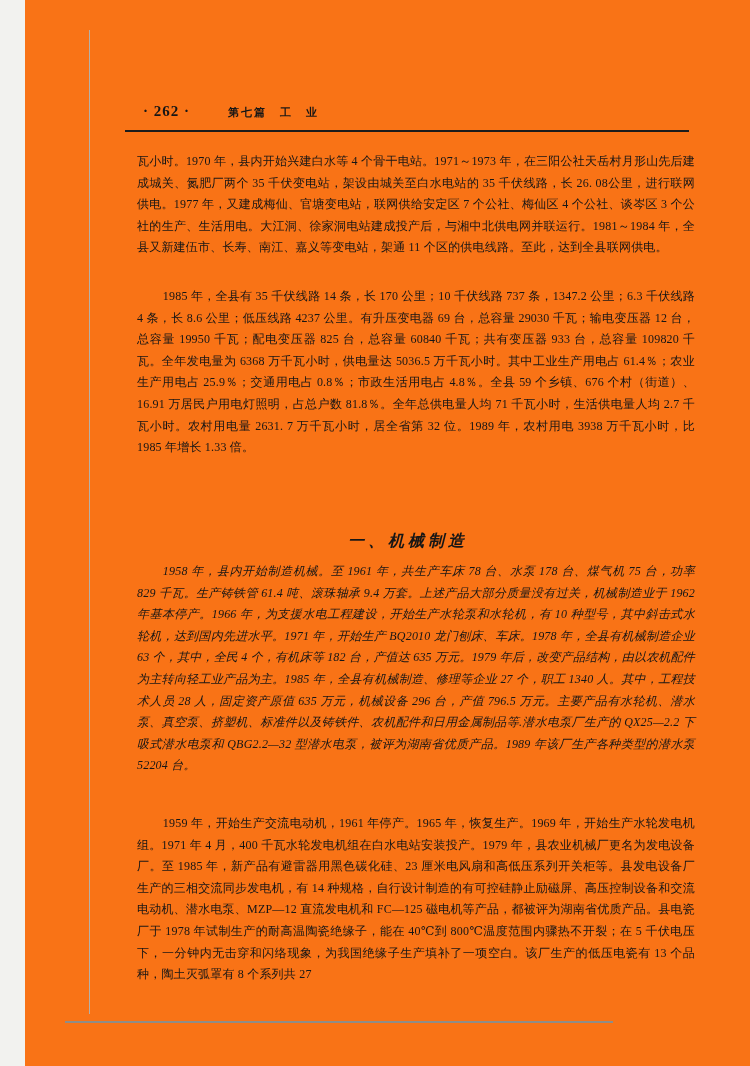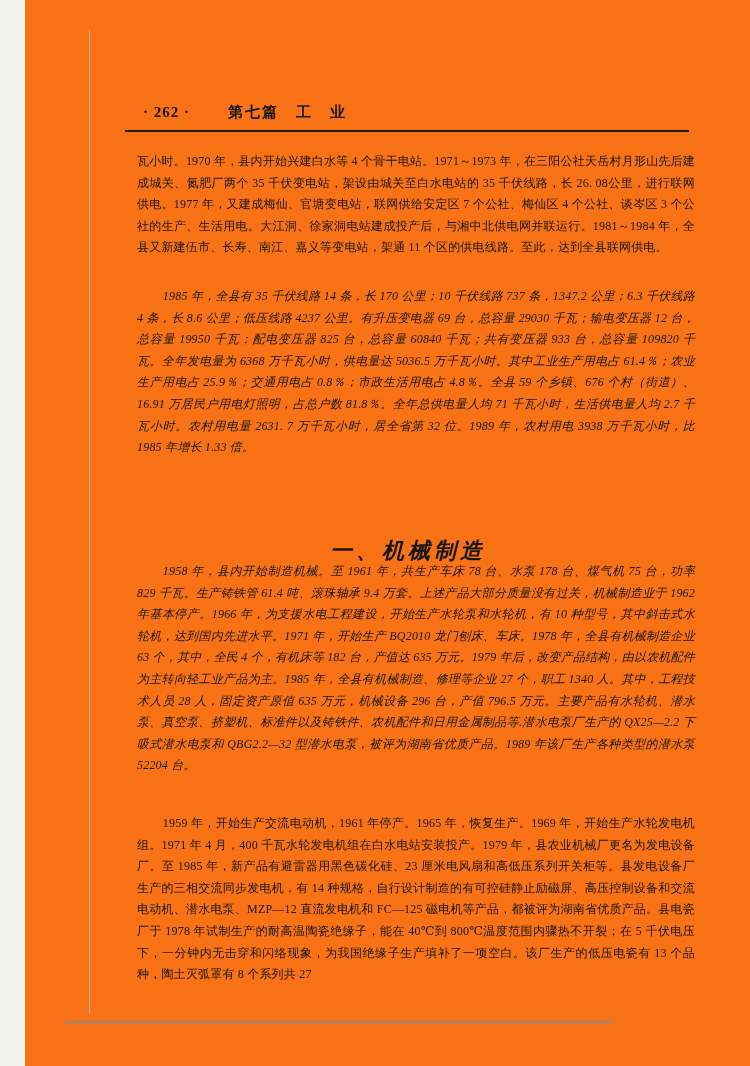--- a/index.html
+++ b/index.html
@@ -40,21 +40,21 @@
     gap: 38px;
   }
   .page-number {
     font-size: 15px;
     font-weight: bold;
     letter-spacing: 1px;
     padding-left: 14px;
     font-family: "Liberation Serif", "DejaVu Serif", serif;
   }
   .part-title {
-    font-size: 15px;
+    font-size: 11px;
     font-weight: bold;
     letter-spacing: 2px;
     font-family: Liberation Serif, serif;
   }
   .head-rule {
     position: absolute;
     left: 100px; top: 130px;
     width: 564px; height: 2px;
     background: #1c1c1c;
   }
@@ -65,21 +65,21 @@
     width: 558px;
     font-size: 12px;
     line-height: 21.6px;
     text-align: justify;
     text-justify: inter-ideograph;
     letter-spacing: 0.2px;
     white-space: normal;
   }
   .para.indent { text-indent: 2.15em; }
   .p1 { top: 139px; }
-  .p2 { top: 274px; font-style: italic; }
+  .p2 { top: 274px; }
   .p3 { top: 549px; font-style: italic; }
   .p4 { top: 801px; }
   
   .section-title {
     position: absolute;
     left: 104px; top: 461px;
     width: 558px;
     text-align: center;
     font-family: "DejaVu Sans", "Liberation Sans", sans-serif;
     font-weight: bold;
@@ -87,21 +87,21 @@
     letter-spacing: 3px;
   }
   .subsection-heading {
     position: absolute;
     left: 104px;
     width: 558px;
     text-align: center;
     font-family: Liberation Serif, serif;
     font-style: italic;
     font-weight: bold;
-    font-size: 22px;
+    font-size: 16px;
     letter-spacing: 4px;
   }
   .sub1 { top: 518px; }
   .sub2 { top: 771px; }
 </style>
 </head>
 <body>
 
 <div class="page">
 

